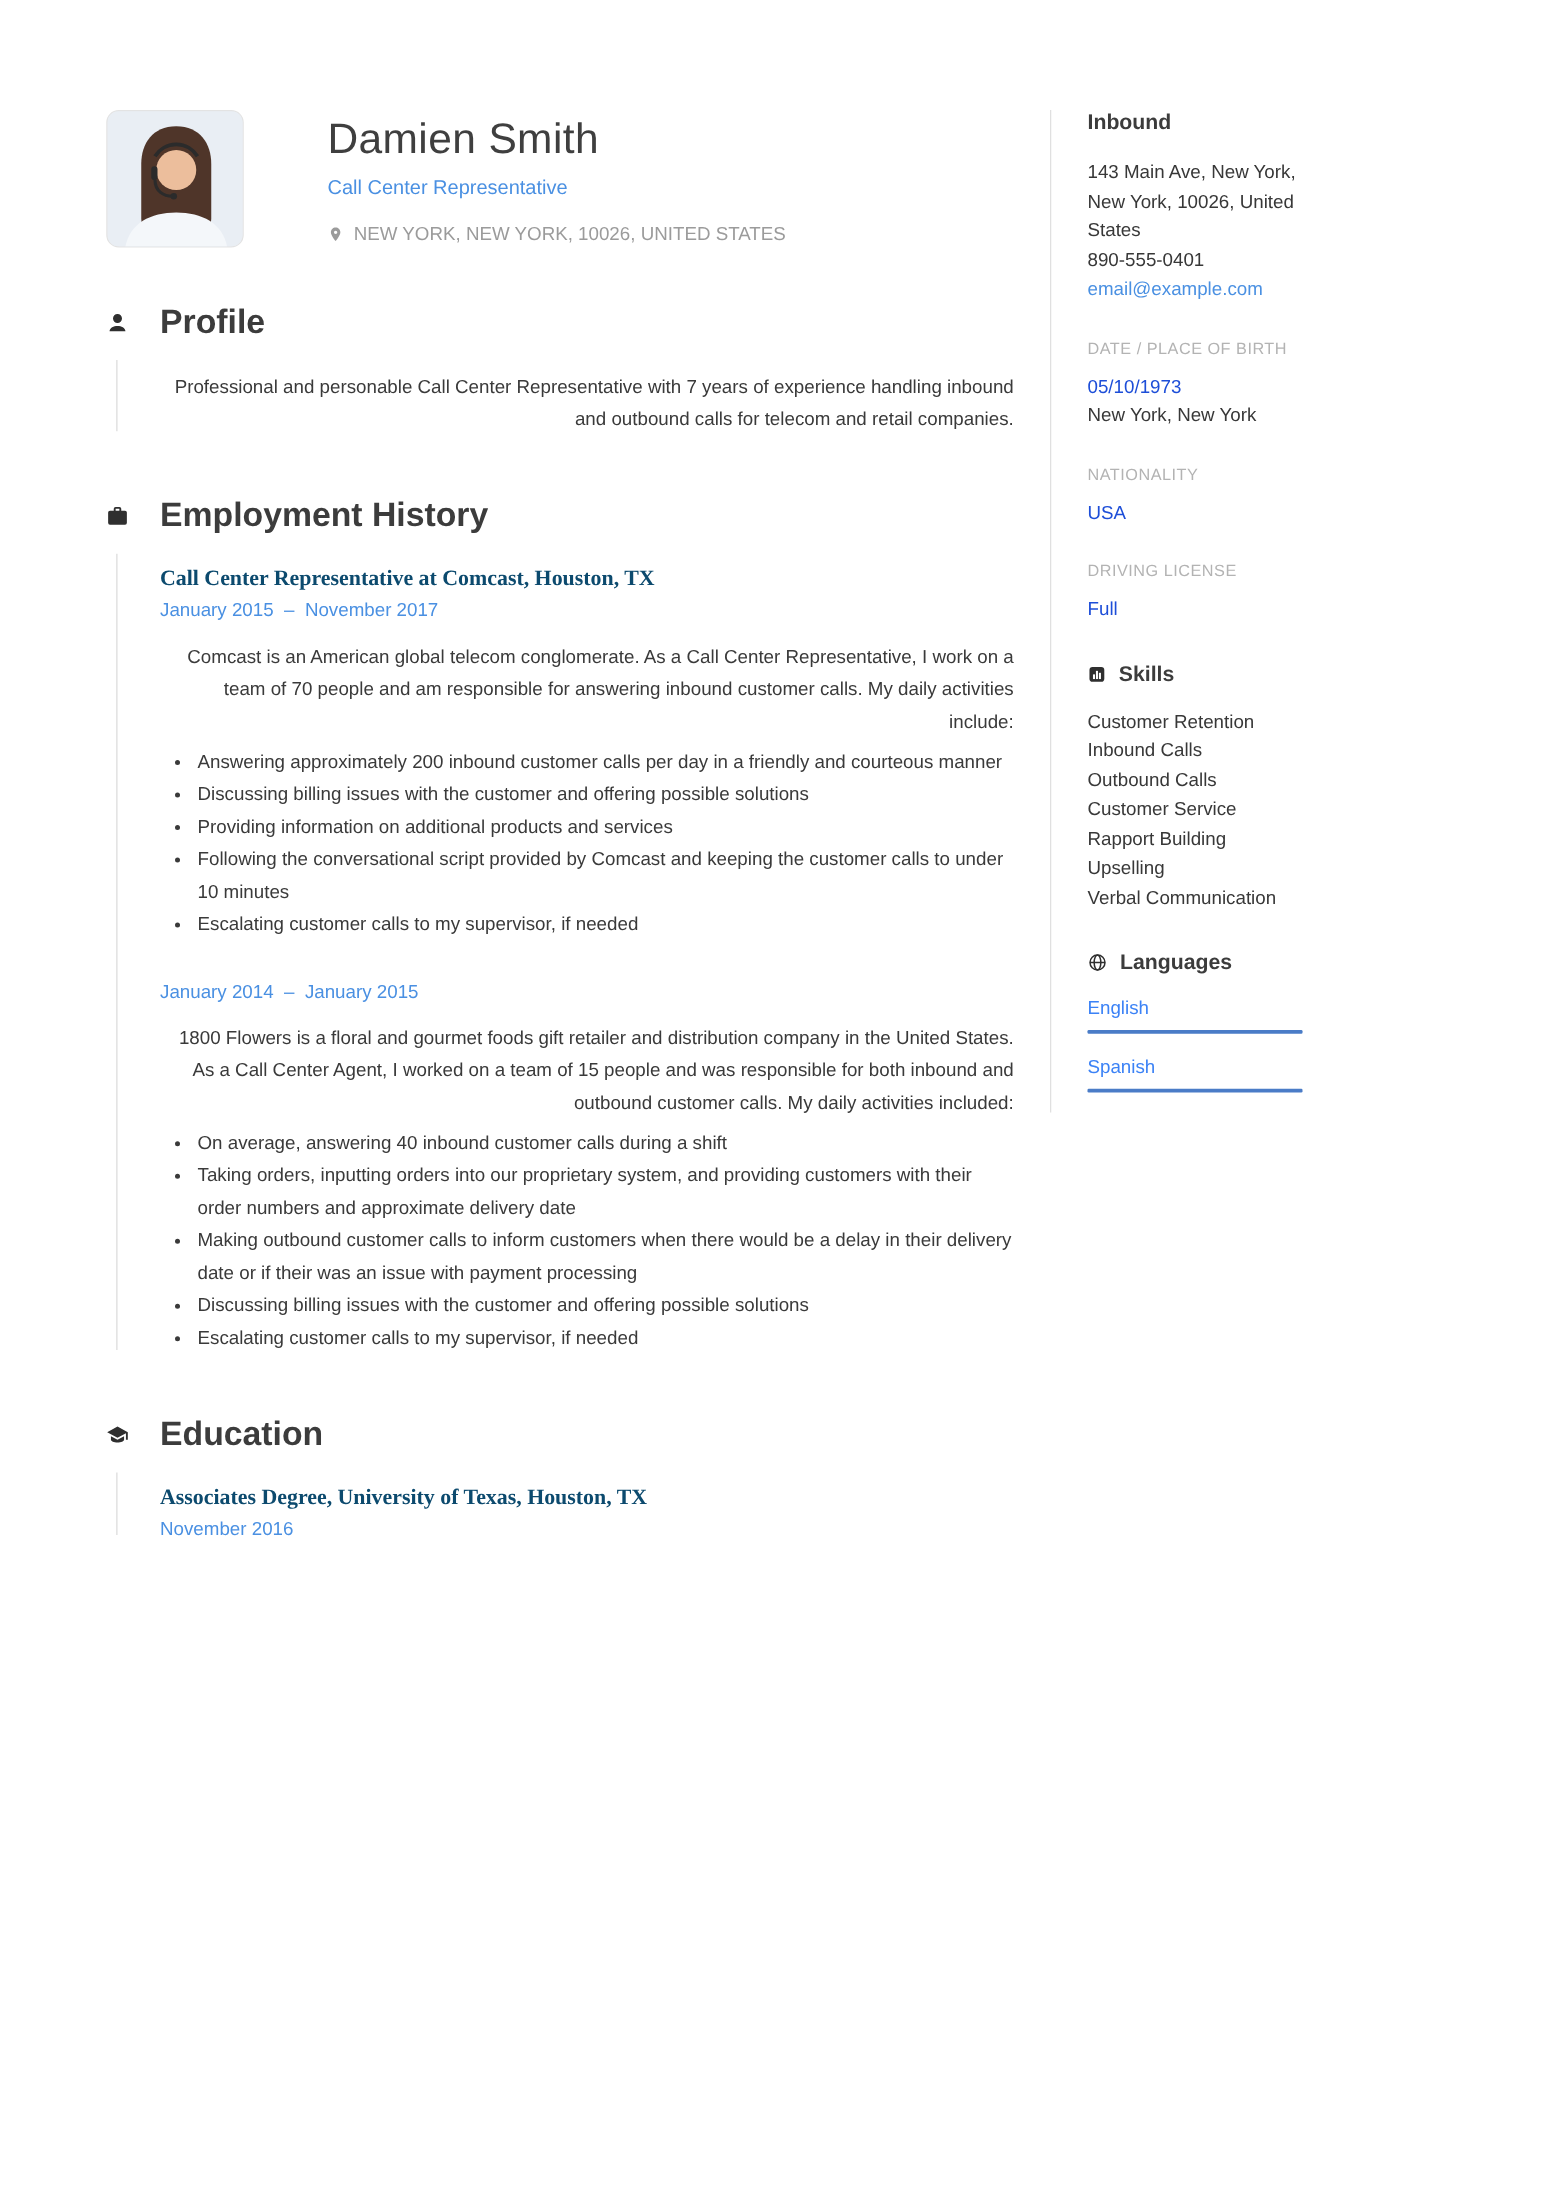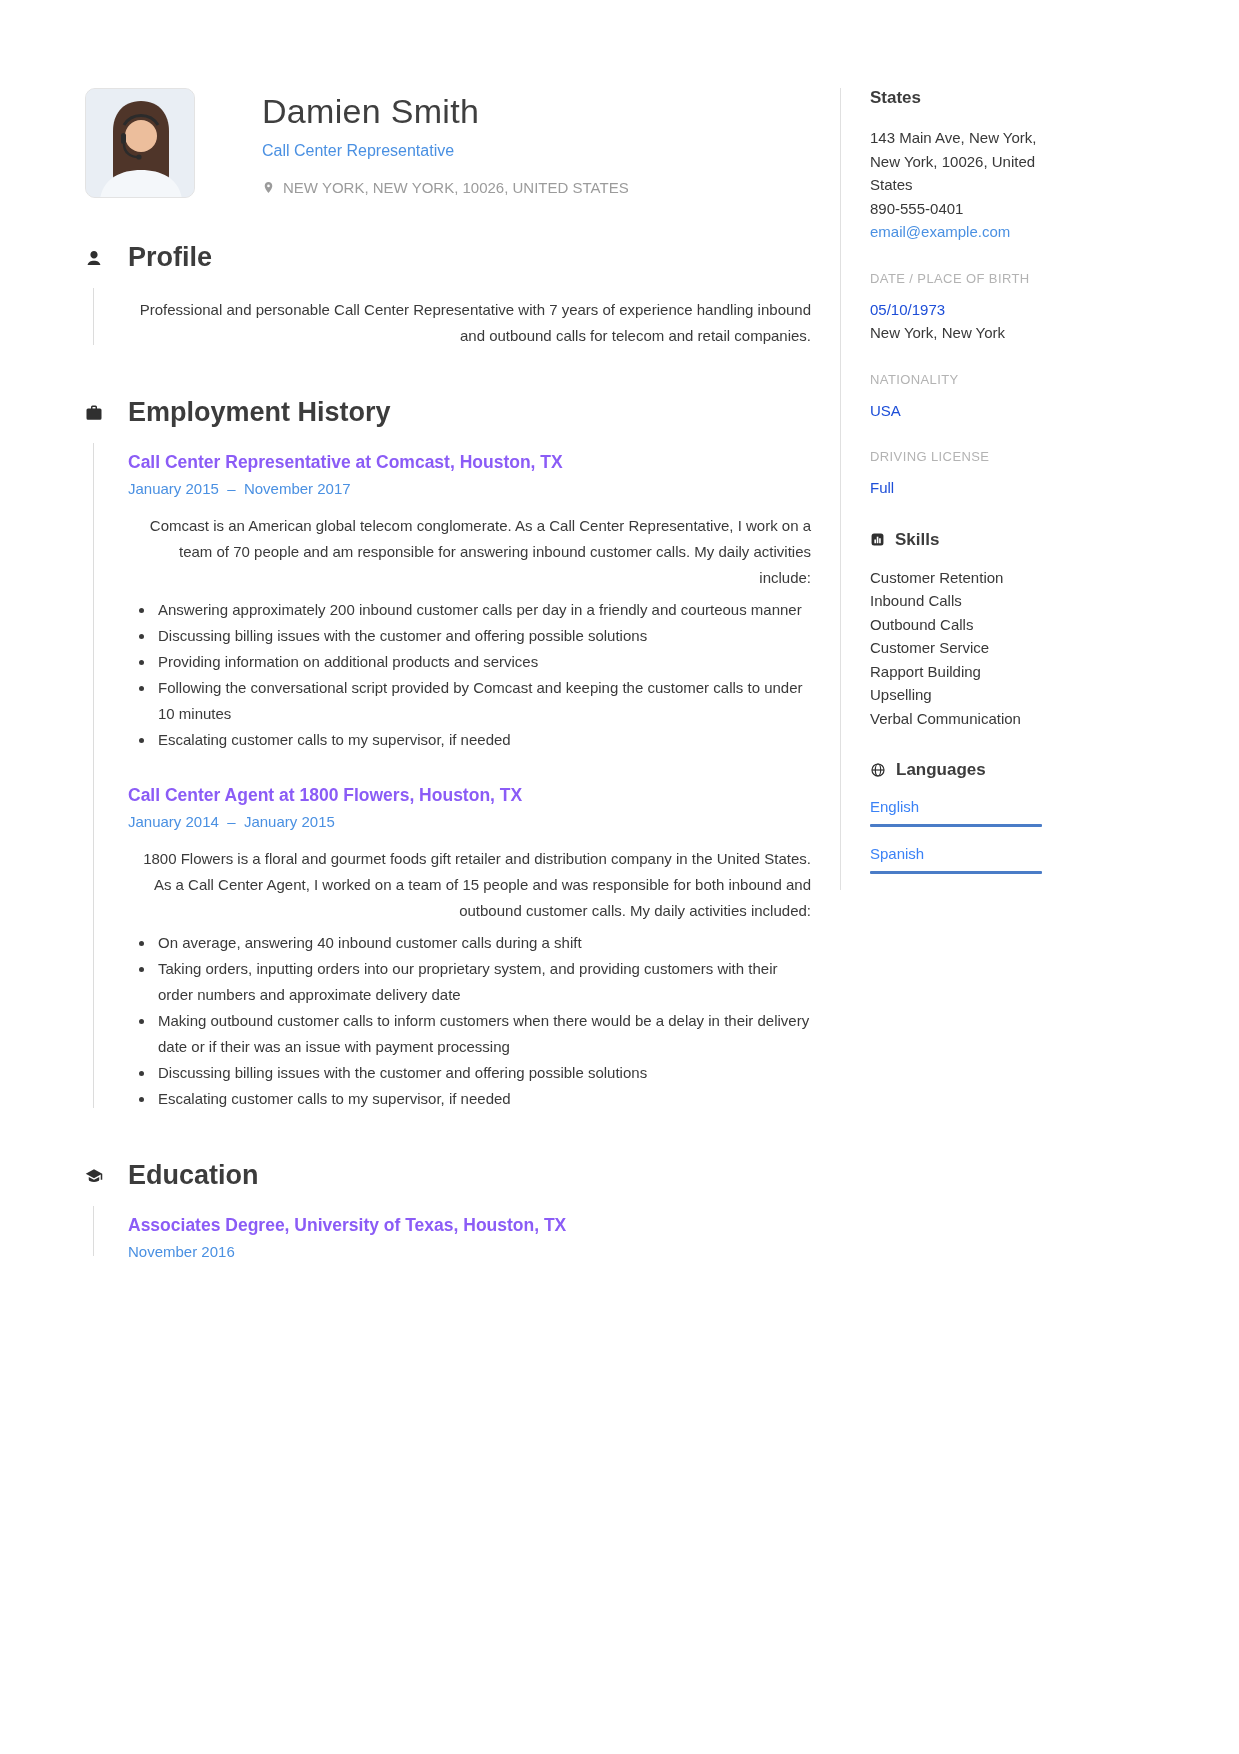--- a/index.html
+++ b/index.html
@@ -35,21 +35,21 @@
   .section::after {
     content: ""; position: absolute; left: 8px; top: 46px; bottom: 4px;
     width: 1px; background: #dcdcdc;
   }
   .section h2 { font-size: 27px; font-weight: 700; color: #3c3c3c; margin-bottom: 24px; }
 
   .body-text { font-size: 15px; line-height: 26px; color: #3a3a3a; text-align: right; }
 
   .job { margin-bottom: 32px; }
   .job:last-child { margin-bottom: 0; }
-  .job h3, .edu h3 { font-size: 17.5px; font-weight: 700; color: #8b5cf6; }
+  .job h3, .edu h3 { font-size: 17.5px; font-weight: 700; color: #0c4a6e; font-family: Liberation Serif, serif; }
   .dates { font-size: 15px; margin-top: 7px; white-space: pre-wrap; }
   .job p { margin-top: 16px; }
   .job ul { margin-top: 6px; padding-left: 27px; }
   .job li { font-size: 15px; line-height: 26px; padding-left: 3px; }
 
   .accent { color: #4a90e2; }
 
   
   .divider {
     position: absolute; left: 840px; top: 88px;
@@ -139,21 +139,20 @@
         <ul>
           <li>Answering approximately 200 inbound customer calls per day in a friendly and courteous manner</li>
           <li>Discussing billing issues with the customer and offering possible solutions</li>
           <li>Providing information on additional products and services</li>
           <li>Following the conversational script provided by Comcast and keeping the customer calls to under 10 minutes</li>
           <li>Escalating customer calls to my supervisor, if needed</li>
         </ul>
       </div>
 
       <div class="job">
-        <h3>Call Center Agent at 1800 Flowers, Houston, TX</h3>
         <div class="dates accent">January 2014  –  January 2015</div>
         <p class="body-text">1800 Flowers is a floral and gourmet foods gift retailer and distribution company in the United States. As a Call Center Agent, I worked on a team of 15 people and was responsible for both inbound and outbound customer calls. My daily activities included:</p>
         <ul>
           <li>On average, answering 40 inbound customer calls during a shift</li>
           <li>Taking orders, inputting orders into our proprietary system, and providing customers with their order numbers and approximate delivery date</li>
           <li>Making outbound customer calls to inform customers when there would be a delay in their delivery date or if their was an issue with payment processing</li>
           <li>Discussing billing issues with the customer and offering possible solutions</li>
           <li>Escalating customer calls to my supervisor, if needed</li>
         </ul>
       </div>
@@ -172,21 +171,21 @@
       </div>
     </div>
 
   </div>
 
   <div class="divider"></div>
 
   <div class="sidebar">
 
     <div class="details-block">
-      <div class="side-heading">States</div>
+      <div class="side-heading">Inbound</div>
       <div class="side-line">143 Main Ave, New York, New York, 10026, United States</div>
       <div class="side-line">890-555-0401</div>
       <a href="#" class="email-link">email@example.com</a>
     </div>
 
     <div>
       <div class="side-label">DATE / PLACE OF BIRTH</div>
       <div class="side-value">05/10/1973</div>
       <div class="side-line">New York, New York</div>
     </div>

